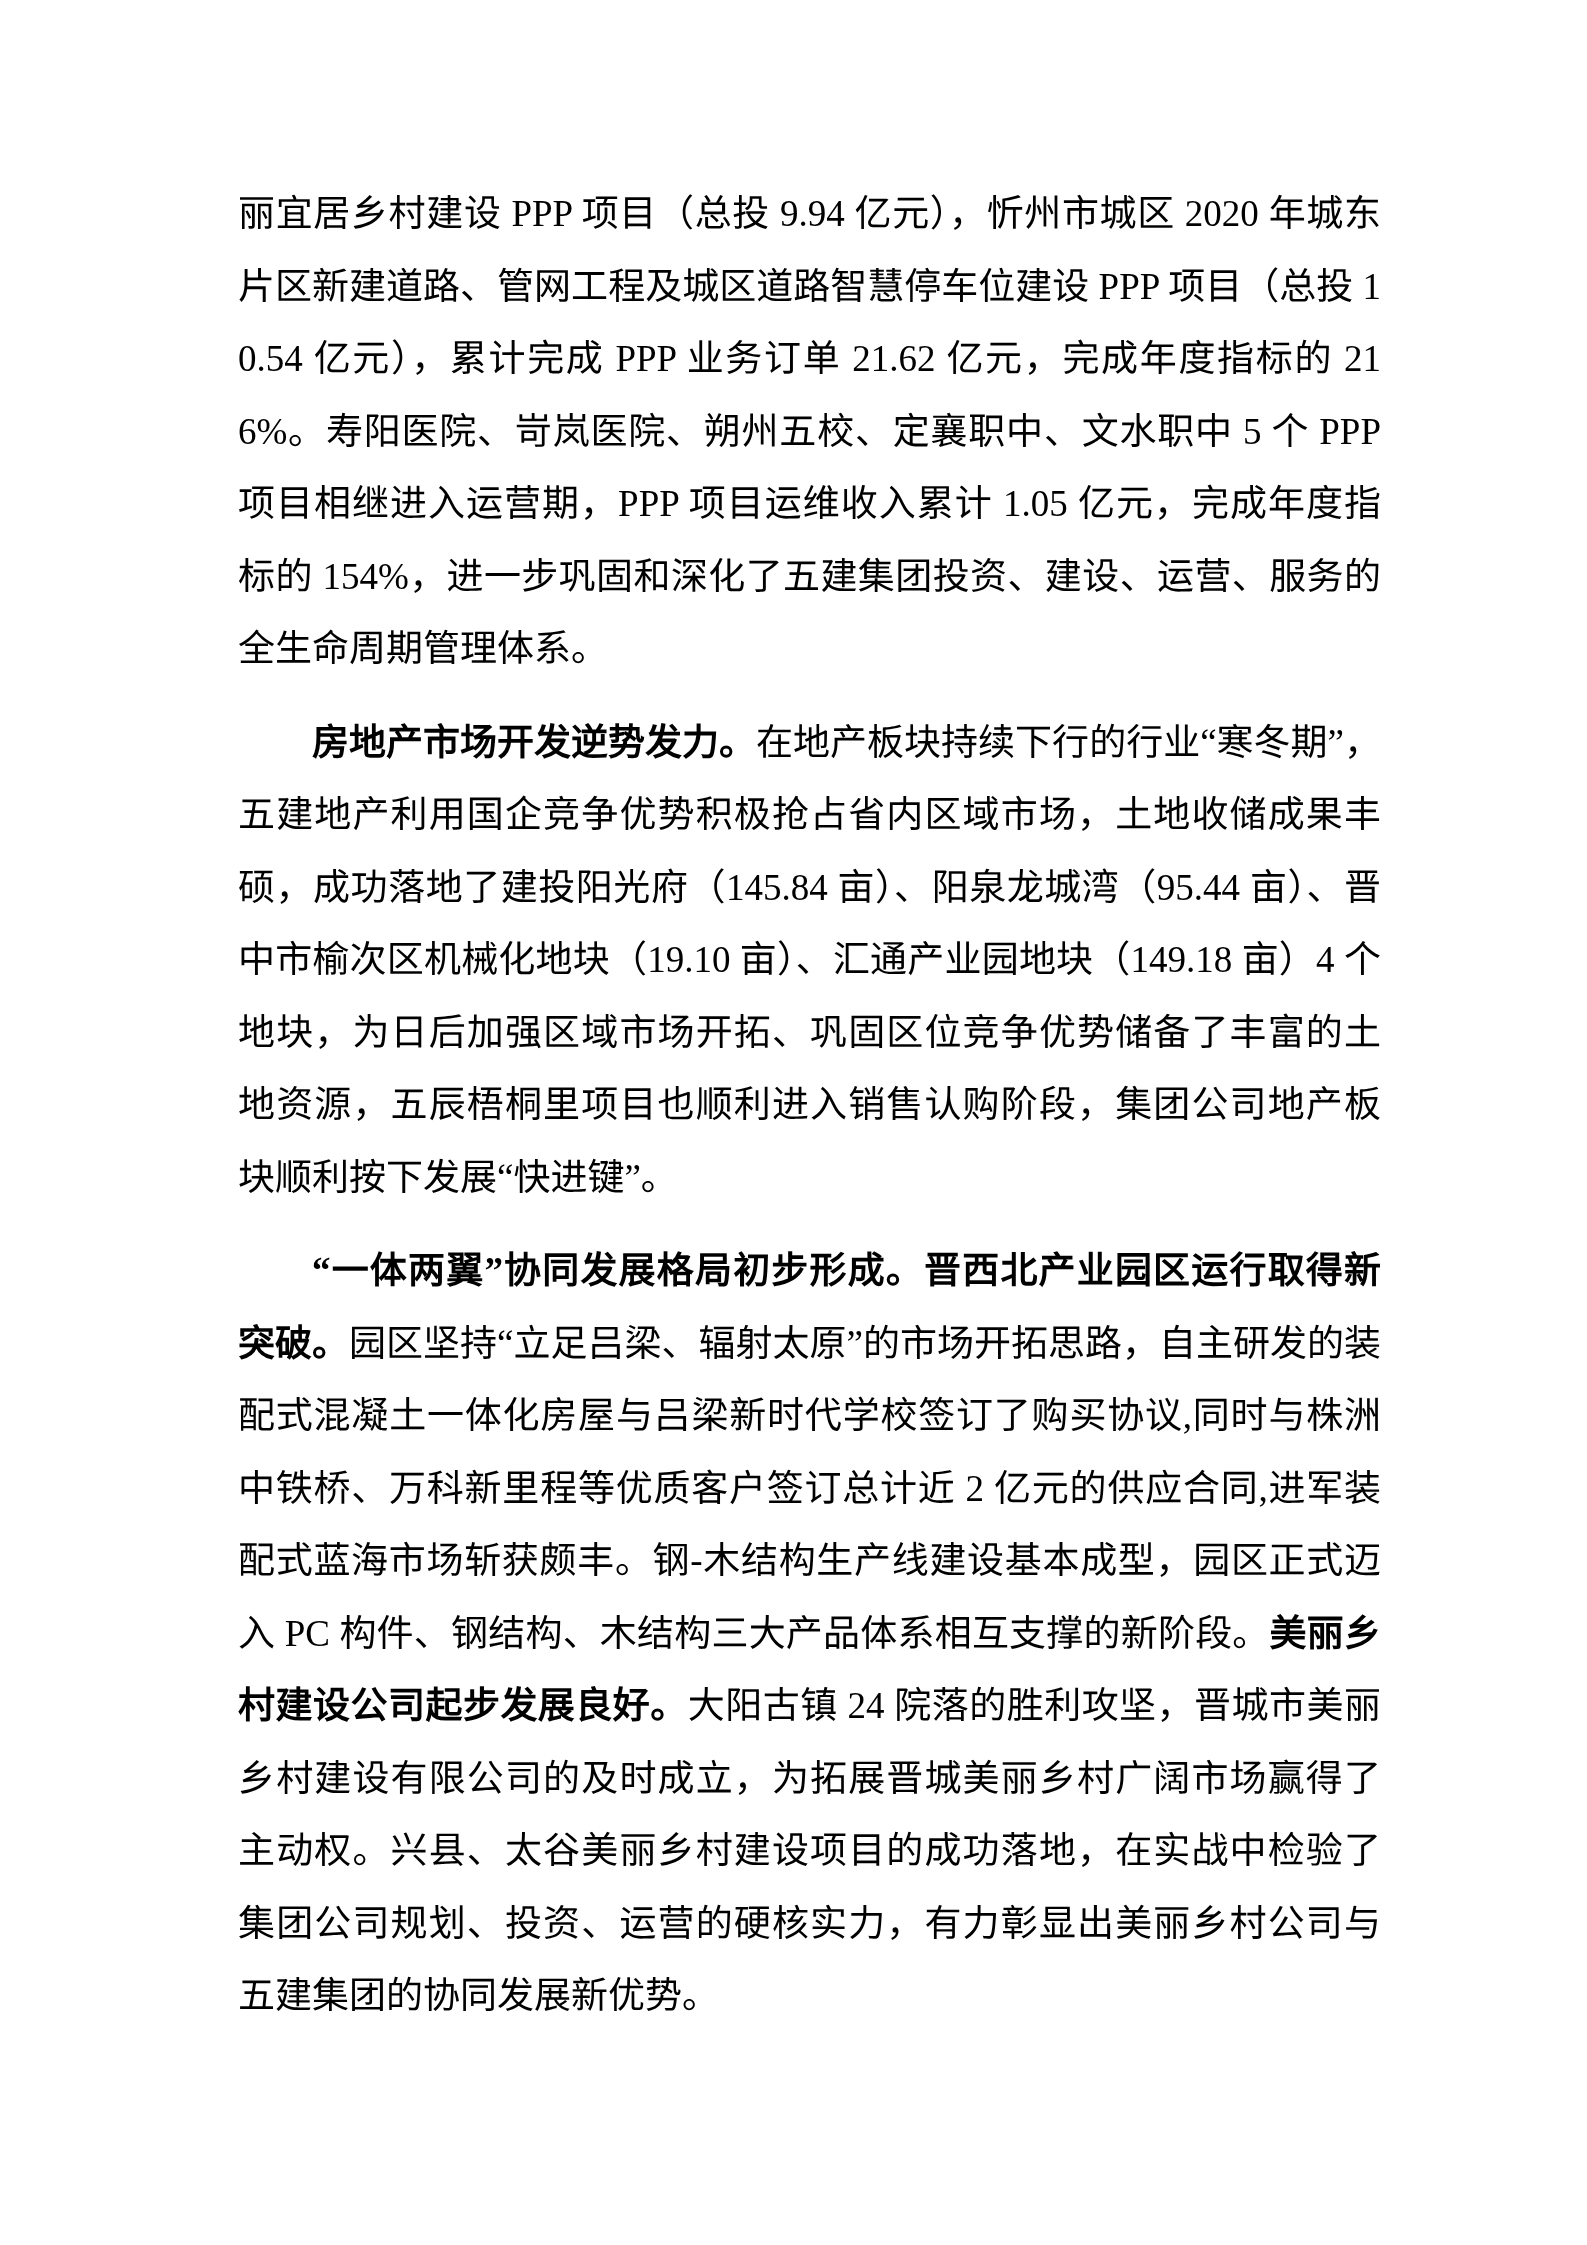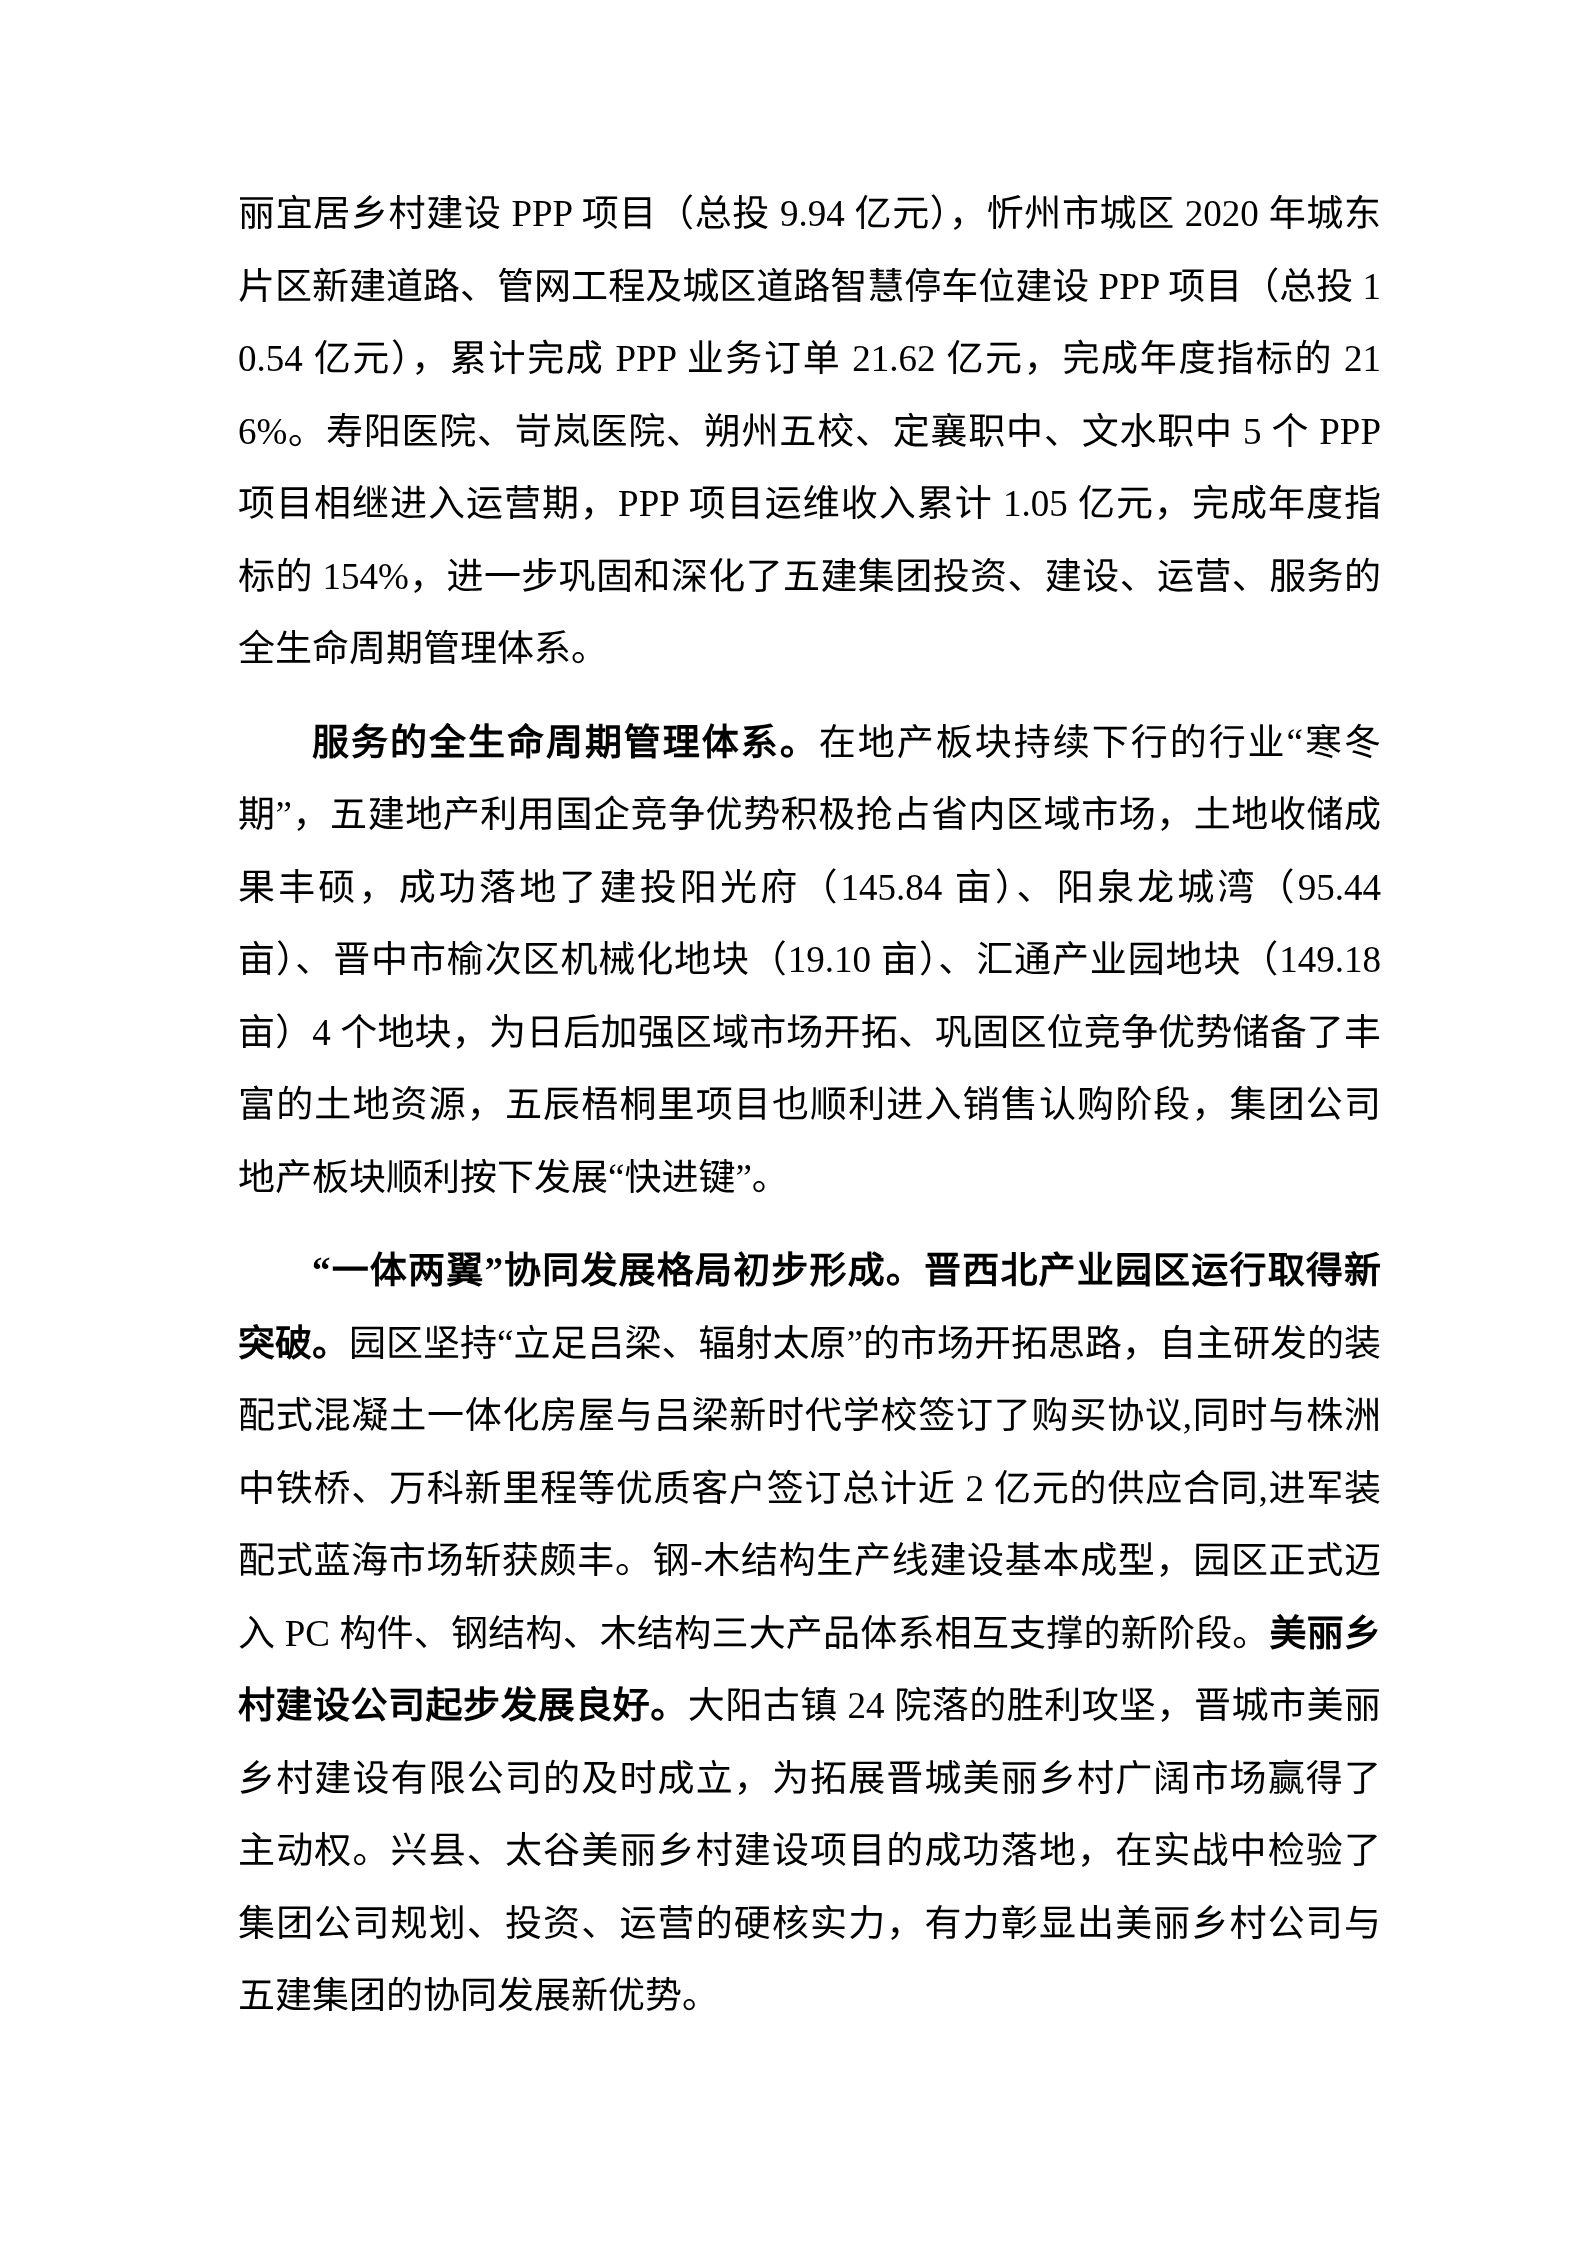--- a/index.html
+++ b/index.html
@@ -37,16 +37,16 @@
   }
   .run { font-weight: 400; }
   .run.bold { font-weight: 700; }
 </style>
 </head>
 <body>
 
 <div class="page">
   <div class="doc-body" id="doc-body">
       <p><span class="run">丽宜居乡村建设 PPP 项目（总投 9.94 亿元），忻州市城区 2020 年城东片区新建道路、管网工程及城区道路智慧停车位建设 PPP 项目（总投 10.54 亿元），累计完成 PPP 业务订单 21.62 亿元，完成年度指标的 216%。寿阳医院、岢岚医院、朔州五校、定襄职中、文水职中 5 个 PPP 项目相继进入运营期，PPP 项目运维收入累计 1.05 亿元，完成年度指标的 154%，进一步巩固和深化了五建集团投资、建设、运营、服务的全生命周期管理体系。</span></p>
-      <p class="indent"><span class="run bold">服务的全生命周期管理体系。</span><span class="run">在地产板块持续下行的行业“寒冬期”，五建地产利用国企竞争优势积极抢占省内区域市场，土地收储成果丰硕，成功落地了建投阳光府（145.84 亩）、阳泉龙城湾（95.44 亩）、晋中市榆次区机械化地块（19.10 亩）、汇通产业园地块（149.18 亩）4 个地块，为日后加强区域市场开拓、巩固区位竞争优势储备了丰富的土地资源，五辰梧桐里项目也顺利进入销售认购阶段，集团公司地产板块顺利按下发展“快进键”。</span></p>
+      <p class="indent"><span class="run bold">房地产市场开发逆势发力。</span><span class="run">在地产板块持续下行的行业“寒冬期”，五建地产利用国企竞争优势积极抢占省内区域市场，土地收储成果丰硕，成功落地了建投阳光府（145.84 亩）、阳泉龙城湾（95.44 亩）、晋中市榆次区机械化地块（19.10 亩）、汇通产业园地块（149.18 亩）4 个地块，为日后加强区域市场开拓、巩固区位竞争优势储备了丰富的土地资源，五辰梧桐里项目也顺利进入销售认购阶段，集团公司地产板块顺利按下发展“快进键”。</span></p>
       <p class="indent"><span class="run bold">“一体两翼”协同发展格局初步形成。晋西北产业园区运行取得新突破。</span><span class="run">园区坚持“立足吕梁、辐射太原”的市场开拓思路，自主研发的装配式混凝土一体化房屋与吕梁新时代学校签订了购买协议,同时与株洲中铁桥、万科新里程等优质客户签订总计近 2 亿元的供应合同,进军装配式蓝海市场斩获颇丰。钢-木结构生产线建设基本成型，园区正式迈入 PC 构件、钢结构、木结构三大产品体系相互支撑的新阶段。</span><span class="run bold">美丽乡村建设公司起步发展良好。</span><span class="run">大阳古镇 24 院落的胜利攻坚，晋城市美丽乡村建设有限公司的及时成立，为拓展晋城美丽乡村广阔市场赢得了主动权。兴县、太谷美丽乡村建设项目的成功落地，在实战中检验了集团公司规划、投资、运营的硬核实力，有力彰显出美丽乡村公司与五建集团的协同发展新优势。</span></p>
     </div>
 </div>
 
 </body></html>

